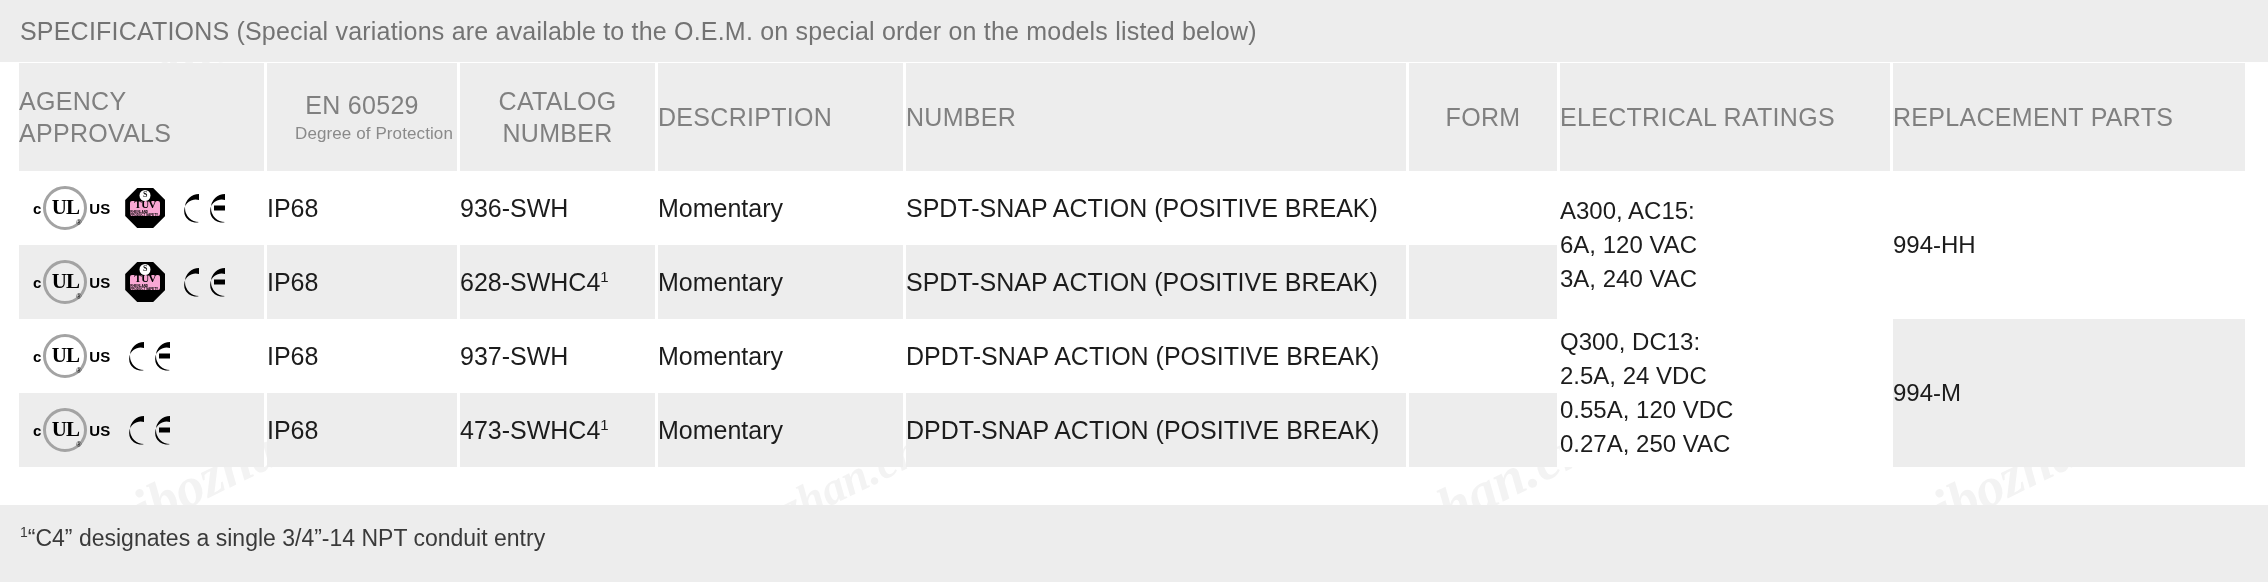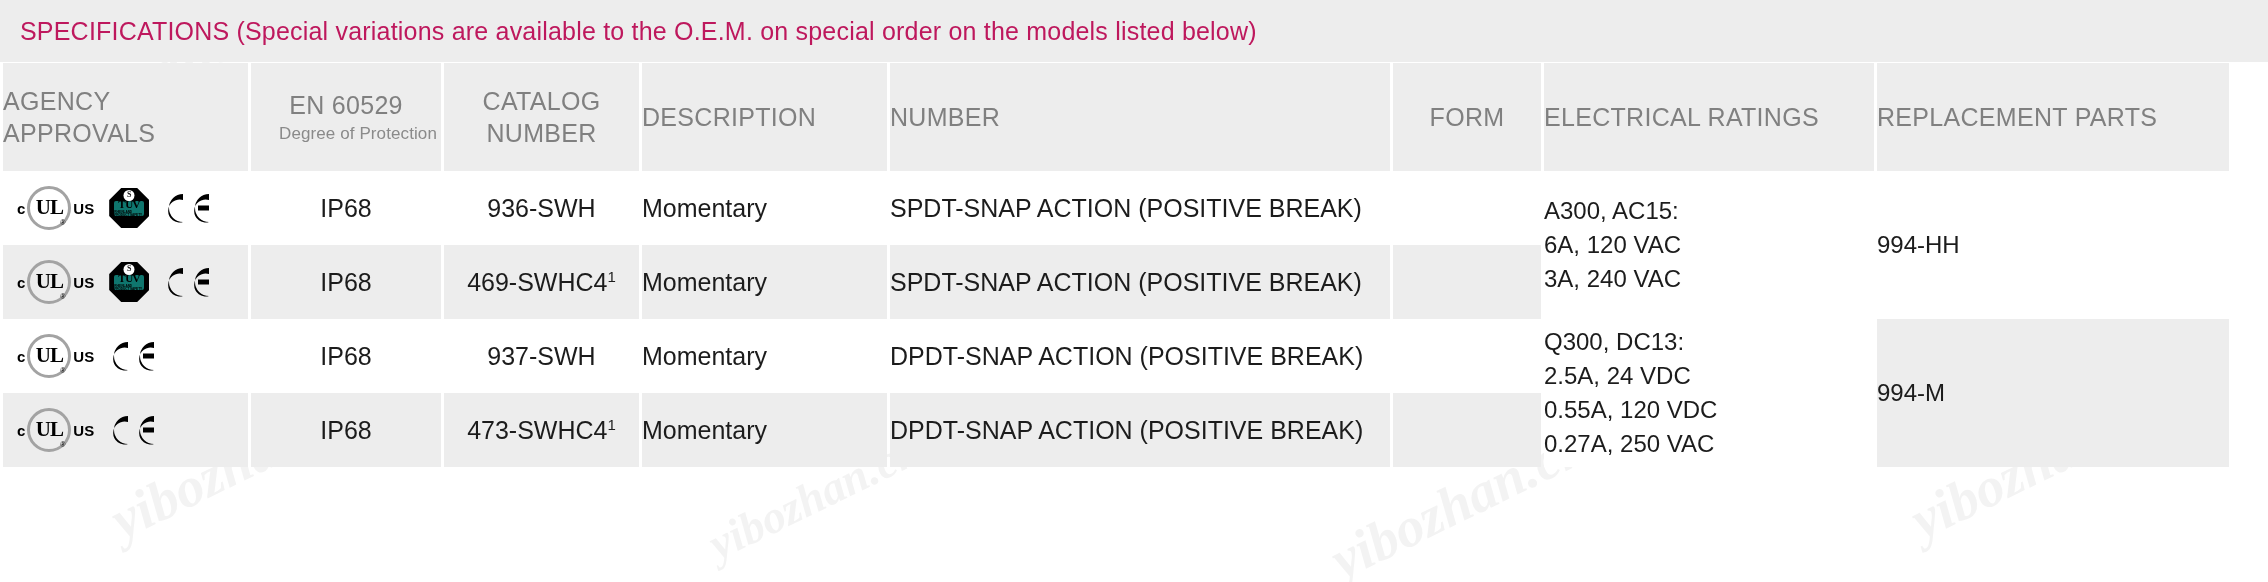--- a/index.html
+++ b/index.html
@@ -47,29 +47,29 @@
     left: 0; top: 0;
     width: 2268px;
     height: 62px;
     background: #ededed;
     display: flex;
     align-items: center;
   }
   .title-text {
     padding-left: 20px;
     font-size: 25px;
-    color: #be185d;
+    color: #737373;
     letter-spacing: 0.2px;
     white-space: nowrap;
   }
 
   
   .tbl {
     position: absolute;
-    left: 0;
+    left: 16px;
     top: 63px;
     width: 1956px;
     border-collapse: separate;
     border-spacing: 3px 0;
     table-layout: fixed;
   }
   .tbl col.c-agency  { width: 245px; }
   .tbl col.c-en      { width: 190px; }
   .tbl col.c-cat     { width: 195px; }
   .tbl col.c-desc    { width: 245px; }
@@ -104,21 +104,21 @@
     padding-left: 24px;
   }
 
   tbody tr { height: 74px; }
   tbody td {
     font-size: 25px;
     color: #1c1c1c;
     padding-left: 18px;
     line-height: 1.3;
   }
-  tbody td.center { text-align: center; padding-left: 0; }
+  tbody td.center { padding-left: 0; }
   tbody tr.row-white td { background: #ffffff; }
   tbody tr.row-gray  td { background: #ededed; }
 
   td.cell-white { background: #ffffff !important; }
   td.cell-gray  { background: #ededed !important; }
 
   td.elec, td.repl {
     vertical-align: middle;
     font-size: 24px;
     line-height: 1.42;
@@ -175,21 +175,21 @@
   .tuv {
     position: relative;
     width: 40px; height: 40px;
     background: #000;
     clip-path: polygon(30% 0%, 70% 0%, 100% 30%, 100% 70%, 70% 100%, 30% 100%, 0% 70%, 0% 30%);
     display: flex;
     align-items: center;
     justify-content: center;
   }
   .tuv .tuv-inner {
-    background: #0f766e;
+    background: #f9a8d4;
     color: #000;
     width: 30px;
     height: 15px;
     border-radius: 2px;
     display: flex;
     flex-direction: column;
     align-items: center;
     justify-content: center;
     line-height: 1;
   }
@@ -368,21 +368,21 @@
             <span class="ce">
               <svg width="46" height="34" viewBox="0 0 46 34" aria-hidden="true">
                 <path d="M19 3 A14 14 0 1 0 19 31 A11.5 11.5 0 1 1 19 9 Z" fill="#000"></path>
                 <path d="M45 3 A14 14 0 1 0 45 31 A11.5 11.5 0 1 1 45 9 Z" fill="#000"></path>
                 <rect x="34" y="14.5" width="11" height="5" fill="#000"></rect>
               </svg>
             </span>
           </div>
         </td>
         <td class="center">IP68</td>
-        <td class="center"><span>469-SWHC4</span><span class="sup-note">1</span></td>
+        <td class="center"><span>628-SWHC4</span><span class="sup-note">1</span></td>
         <td>Momentary</td>
         <td>SPDT-SNAP ACTION (POSITIVE BREAK)</td>
         <td class="center"></td>
       </tr>
 
       <tr class="row-white">
         <td>
           <div class="marks">
             <span class="ulus">
               <span class="c-lab">c</span>
@@ -437,14 +437,17 @@
         </td>
         <td class="center">IP68</td>
         <td class="center"><span>473-SWHC4</span><span class="sup-note">1</span></td>
         <td>Momentary</td>
         <td>DPDT-SNAP ACTION (POSITIVE BREAK)</td>
         <td class="center"></td>
       </tr>
     </tbody>
   </table>
 
+  <div class="footnote-band">
+    <div class="footnote-text"><sup>1</sup><span>“C4” designates a single 3/4”-14 NPT conduit entry</span></div>
+  </div>
 
 </div>
 
 </body></html>

